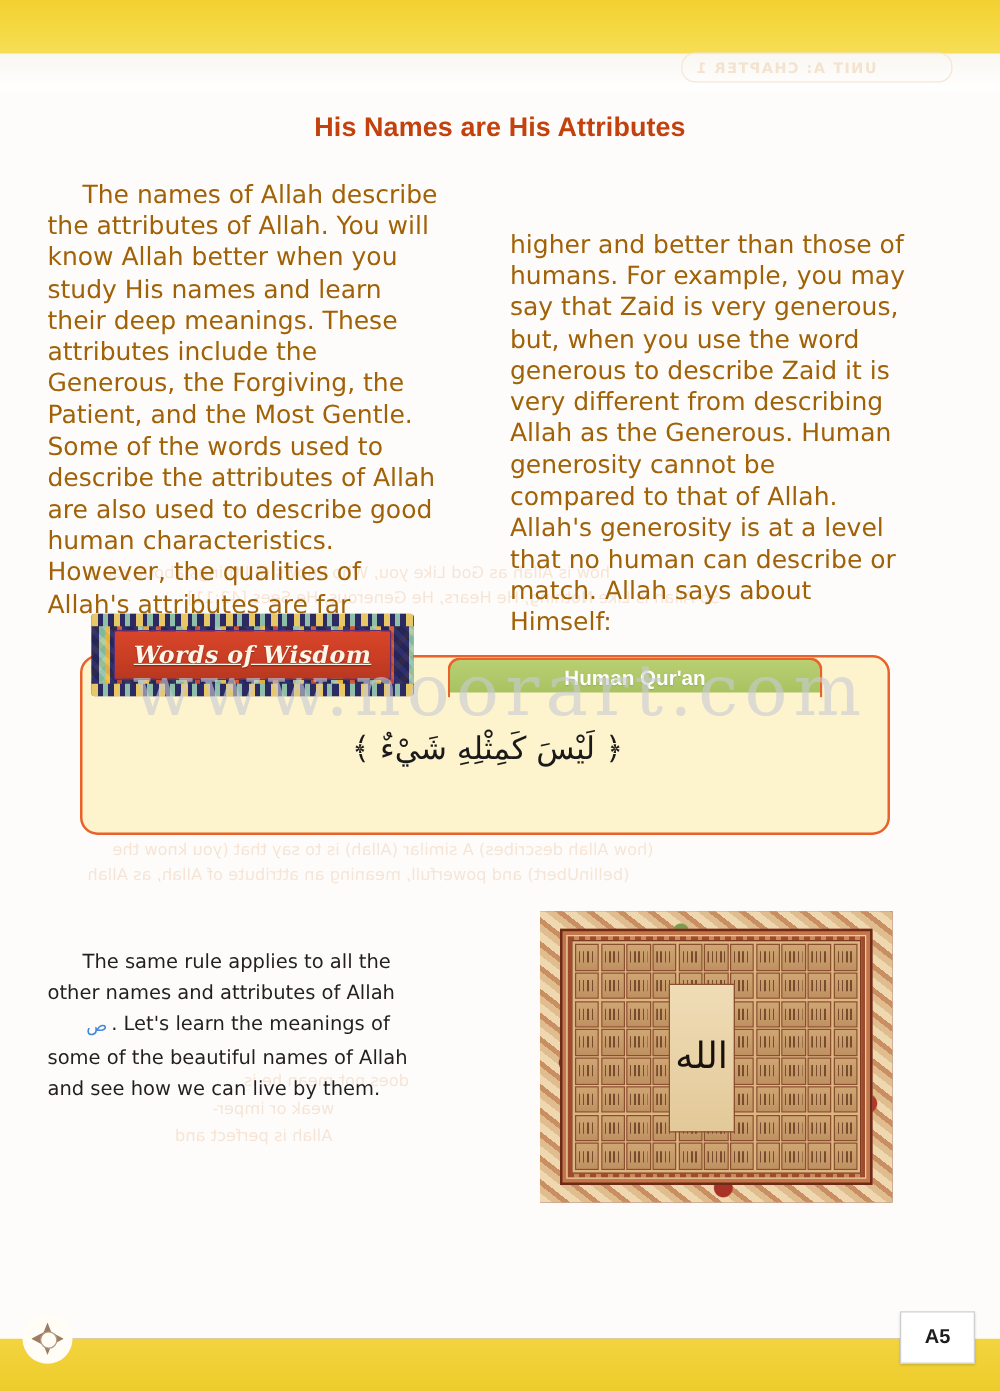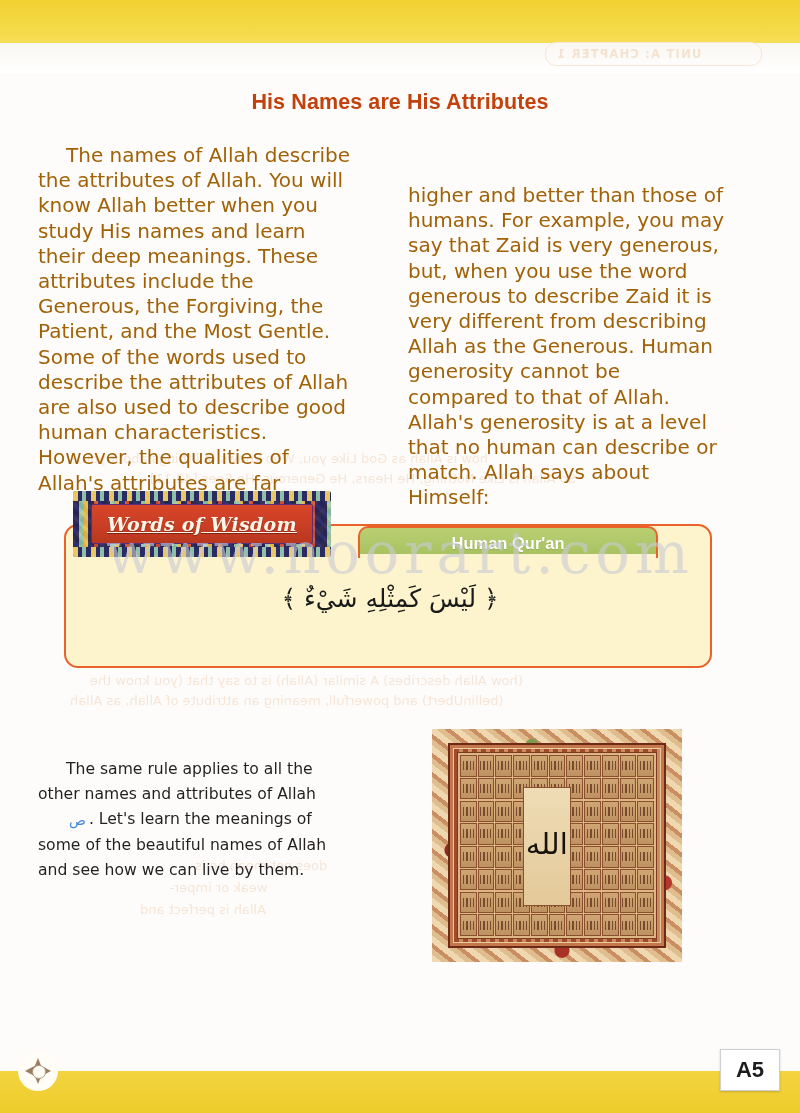--- a/index.html
+++ b/index.html
@@ -174,21 +174,21 @@
     display:inline-block;
     color:#3f86d8;
     font-size:14px;
     transform:translateY(1px);
     padding:0 3px;
     font-family:"DejaVu Sans", sans-serif;
   }
 
   
   .tapestry{
-    position:absolute;left:432px;top:729px;width:250px;height:233px;
+    position:absolute;left:432px;top:729px;width:282px;height:233px;
     background:#7d2f1c;
     overflow:hidden;
   }
   .tap-floral{
     position:absolute;inset:0;
     background:
       radial-gradient(circle at 12% 14%, #b8372c 0 7px, rgba(0,0,0,0) 8px),
       radial-gradient(circle at 40% 7%, #7d9a4e 0 6px, rgba(0,0,0,0) 7px),
       radial-gradient(circle at 72% 12%, #a83226 0 7px, rgba(0,0,0,0) 8px),
       radial-gradient(circle at 91% 30%, #7d9a4e 0 6px, rgba(0,0,0,0) 7px),
@@ -293,21 +293,21 @@
     border-radius:50%;background:#fffdf6;border:1px solid #b29980;
   }
   .page-num{
     position:absolute;right:20px;bottom:22px;
     width:58px;height:40px;
     background:#ffffff;
     border:1px solid #cfcfcf;
     box-shadow:0 1px 2px rgba(0,0,0,.18);
     display:flex;align-items:center;justify-content:center;
     font-family:"Liberation Sans", sans-serif;
-    font-weight:bold;font-size:22px;color:#1d1d1d;
+    font-weight:bold;font-size:16px;color:#1d1d1d;
   }
 </style>
 </head>
 <body>
 
 <div id="page">
 
   <div class="top-band"></div>
   <div class="top-band-fade"></div>
 

